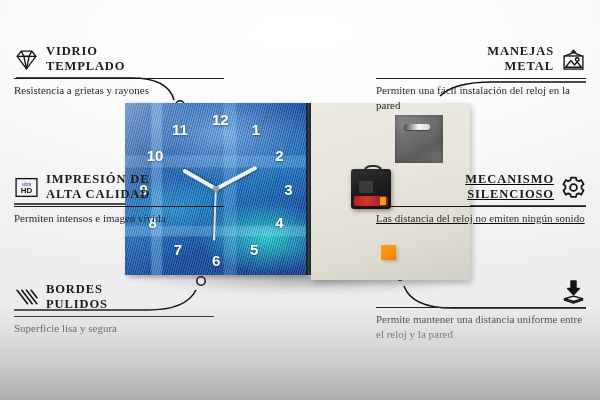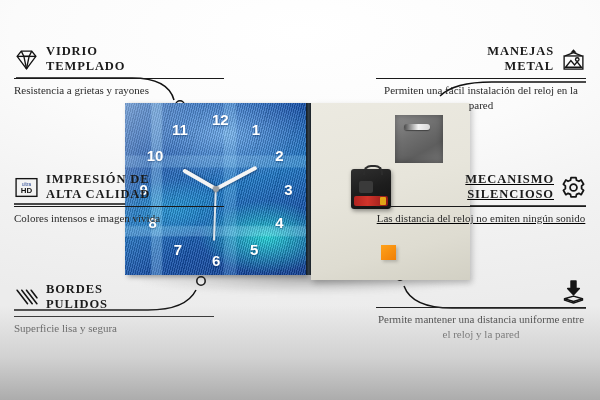--- a/index.html
+++ b/index.html
@@ -98,21 +98,21 @@
   .callout .titles{
     font-family:"Liberation Serif",serif;font-weight:bold;font-size:12.5px;
     letter-spacing:.9px;color:#1b1b1b;line-height:1.22;text-transform:uppercase;
   }
   .callout .rule{height:1.4px;background:#1a1a1a;margin:3px 0 4px;}
   .callout .desc{font-family:"Liberation Serif",serif;font-size:11px;color:#2a2a2a;line-height:1.35;}
   .ico{width:25px;height:25px;flex:0 0 25px;display:block;}
 
   .c-left{left:14px;} .c-left .head{justify-content:flex-start;}
   .c-right{right:14px;} .c-right .head{justify-content:flex-end;}
-  .c-right .titles{text-align:right;} .c-right .desc{text-align:center;}
+  .c-right .titles{text-align:right;} .c-right .desc{text-align:left;}
 
   #co-vidrio{top:44px;}
   #co-impresion{top:172px;}
   #co-bordes{top:282px;}
   #co-manejas{top:44px;}
   #co-mecanismo{top:172px;text-decoration:underline;}
   #co-espaciador{top:279px;}
   #co-bordes{width:200px;}
 
   svg.wires{position:absolute;left:0;top:0;width:600px;height:400px;pointer-events:none;}
@@ -208,21 +208,21 @@
         <rect x="2" y="3.5" width="20" height="17" fill="none" stroke="#141414" stroke-width="1.3"></rect>
         <text x="12" y="10.6" font-family="Liberation Sans, sans-serif" font-size="4.4" fill="#1b3a8a" text-anchor="middle">ultra</text>
         <text x="12" y="17.6" font-family="Liberation Sans, sans-serif" font-size="7.6" font-weight="bold" fill="#141414" text-anchor="middle">HD</text>
       </svg>
       <div class="titles">
         <div>IMPRESIÓN DE</div>
         <div>ALTA CALIDAD</div>
       </div>
     </div>
     <div class="rule"></div>
-    <div class="desc">Colores intensos e imagen vívida</div>
+    <div class="desc">Permiten intensos e imagen vívida</div>
   </div>
 
   <div class="callout c-left" id="co-bordes">
     <div class="head">
       <svg class="ico" viewBox="0 0 24 24">
         <g stroke="#141414" stroke-width="1.5" fill="none" stroke-linecap="round">
           <path d="M3 5 L13 18"></path>
             <path d="M7.5 5 L17.5 18"></path>
           <path d="M12 5 L22 18"></path>
             <path d="M16.5 5 L22 12.3"></path>

